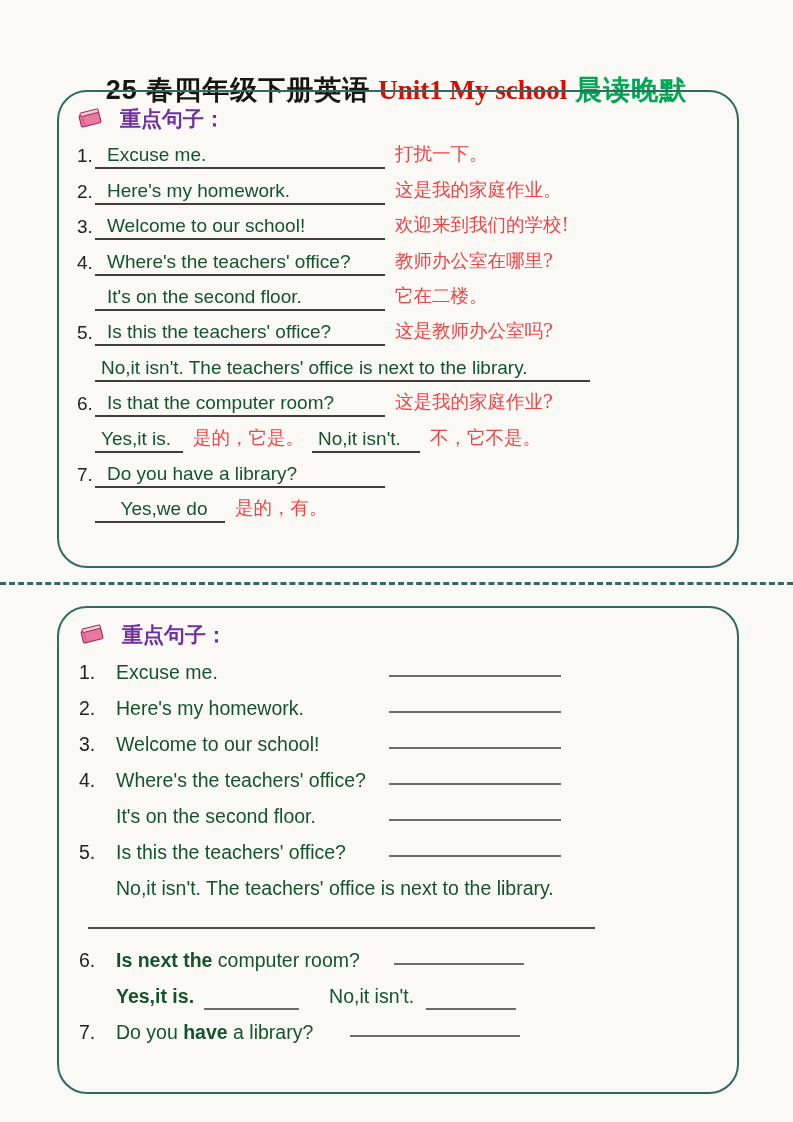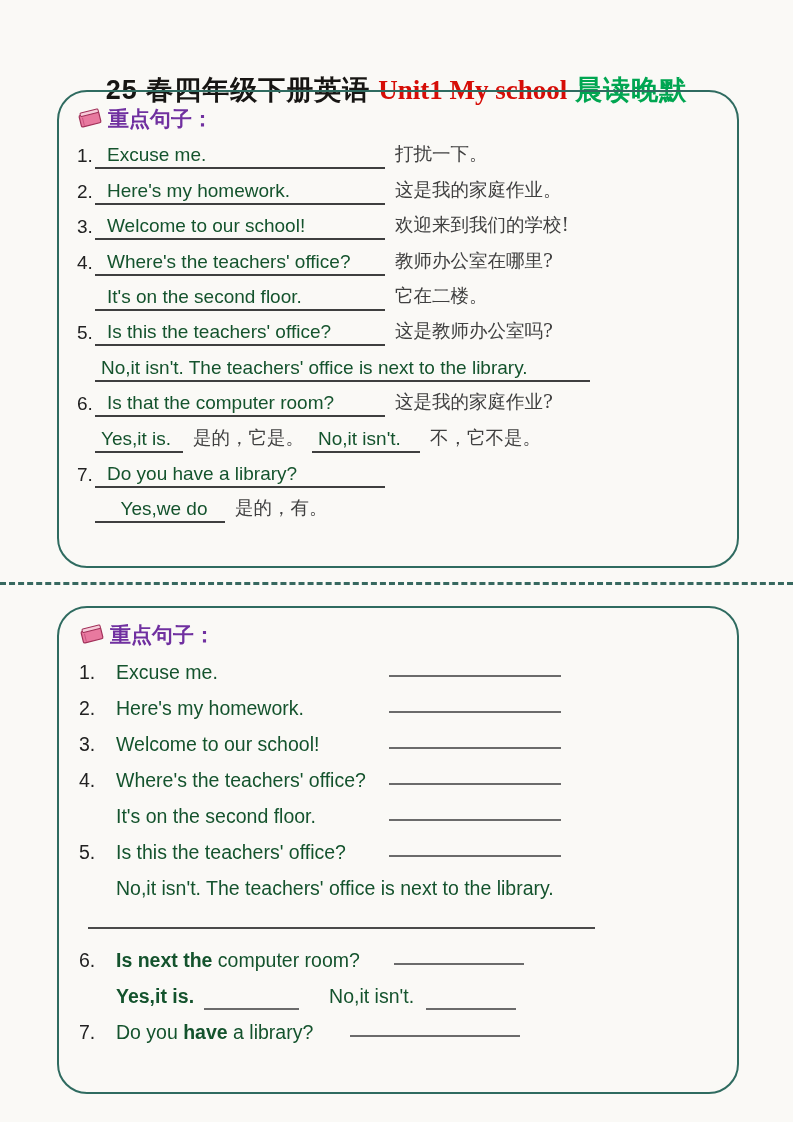--- a/index.html
+++ b/index.html
@@ -20,35 +20,35 @@
 
   
   .panel{
     position:absolute;left:57px;width:682px;box-sizing:border-box;
     border:2.5px solid #2f6b60;border-radius:30px;
     padding:12px 18px 0 18px;background:transparent;
   }
   #panel1{top:90px;height:478px;}
   #panel2{top:606px;height:488px;padding-left:20px;}
 
-  .hdr{display:flex;align-items:center;gap:5px;height:30px;
+  .hdr{display:flex;align-items:center;gap:17px;height:30px;
        color:#7030a0;font-weight:bold;font-size:21px;}
   .hdr .book{flex:none;display:inline-flex;}
 
   
   .row{display:flex;align-items:flex-end;height:35.4px;font-size:19px;position:relative;}
   .num{width:18px;flex:none;color:#222;padding-bottom:2px;}
   .red{color:#14532d;}
   .bold{font-weight:bold;}
   .ul{border-bottom:2px solid #3f3f3f;padding:0 0 1px 12px;box-sizing:border-box;
       flex:none;white-space:nowrap;}
   .w290{width:290px;} .w495{width:495px;padding-left:6px;}
   .w88{width:88px;padding-left:6px;} .w108{width:108px;padding-left:6px;margin-left:8px;}
   .w130{width:130px;padding-left:8px;text-align:center;}
-  .cn{margin-left:10px;font-family:"DejaVu Serif",serif;color:#404040;
+  .cn{margin-left:10px;font-family:"DejaVu Serif",serif;color:#ef4444;
       padding-bottom:3px;white-space:nowrap;font-size:18.5px;}
   .cn-only{margin-left:8px;}
 
   
   .row2{display:flex;align-items:flex-end;height:36px;font-size:19.5px;position:relative;}
   .num2{width:37px;flex:none;color:#222;padding-bottom:2px;}
   .sp2{width:37px;flex:none;}
   .en2{white-space:nowrap;padding-bottom:2px;}
   .blank{position:absolute;bottom:9px;border-bottom:2px solid #6b6b6b;height:0;}
   .b-std{left:310px;width:172px;}

